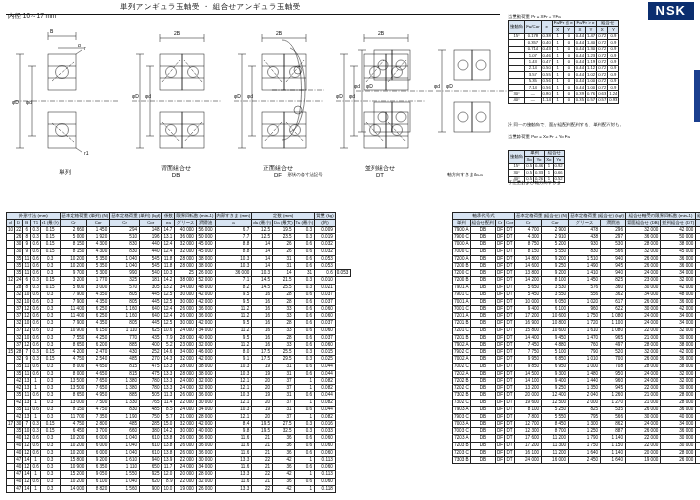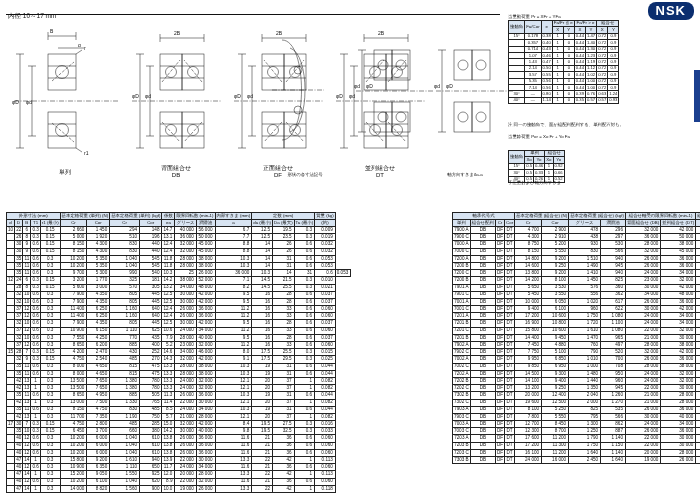--- a/index.html
+++ b/index.html
@@ -23,21 +23,20 @@
   .head-sub {
     position:absolute; left:8px; top:12px;
     font-size:6.5px; color:#111;
   }
   .nsk-logo {
     position:absolute; right:6px; top:2px;
     background:#0b2e6f; color:#fff;
     font-size:13px; font-weight:bold; letter-spacing:1px;
     padding:1px 8px 2px 8px;
     font-family:"Liberation Sans", sans-serif;
-    border-radius:8px;
   }
   .side-tab {
     position:absolute; right:0; top:70px;
     width:6px; height:52px; background:#1b3f8f;
   }
   
   .hline { position:absolute; background:#111; height:1px; }
 
   
   .diagram-area { position:absolute; left:0; top:22px; width:520px; height:160px; }
@@ -81,20 +80,21 @@
   #prep-table td, #prep-table th { padding:0 1px; height:6.4px; }
 
   .note {
     position:absolute; font-size:4.4px; color:#111; line-height:1.25;
   }
 </style>
 </head>
 <body>
 
 <div class="page-head">
+  <div class="head-title">単列アンギュラ玉軸受 ・ 組合せアンギュラ玉軸受</div>
   <div class="head-sub">内径  10～17 mm</div>
   <div class="nsk-logo">NSK</div>
 </div>
 <div class="hline" style="left:6px; top:14px; width:494px;"></div>
 <div class="side-tab"></div>
 
 <div class="diagram-area">
 
   <svg width="118" height="140" style="position:absolute;left:6px;top:4px;">
     <g fill="none" stroke="#111" stroke-width="0.5">

